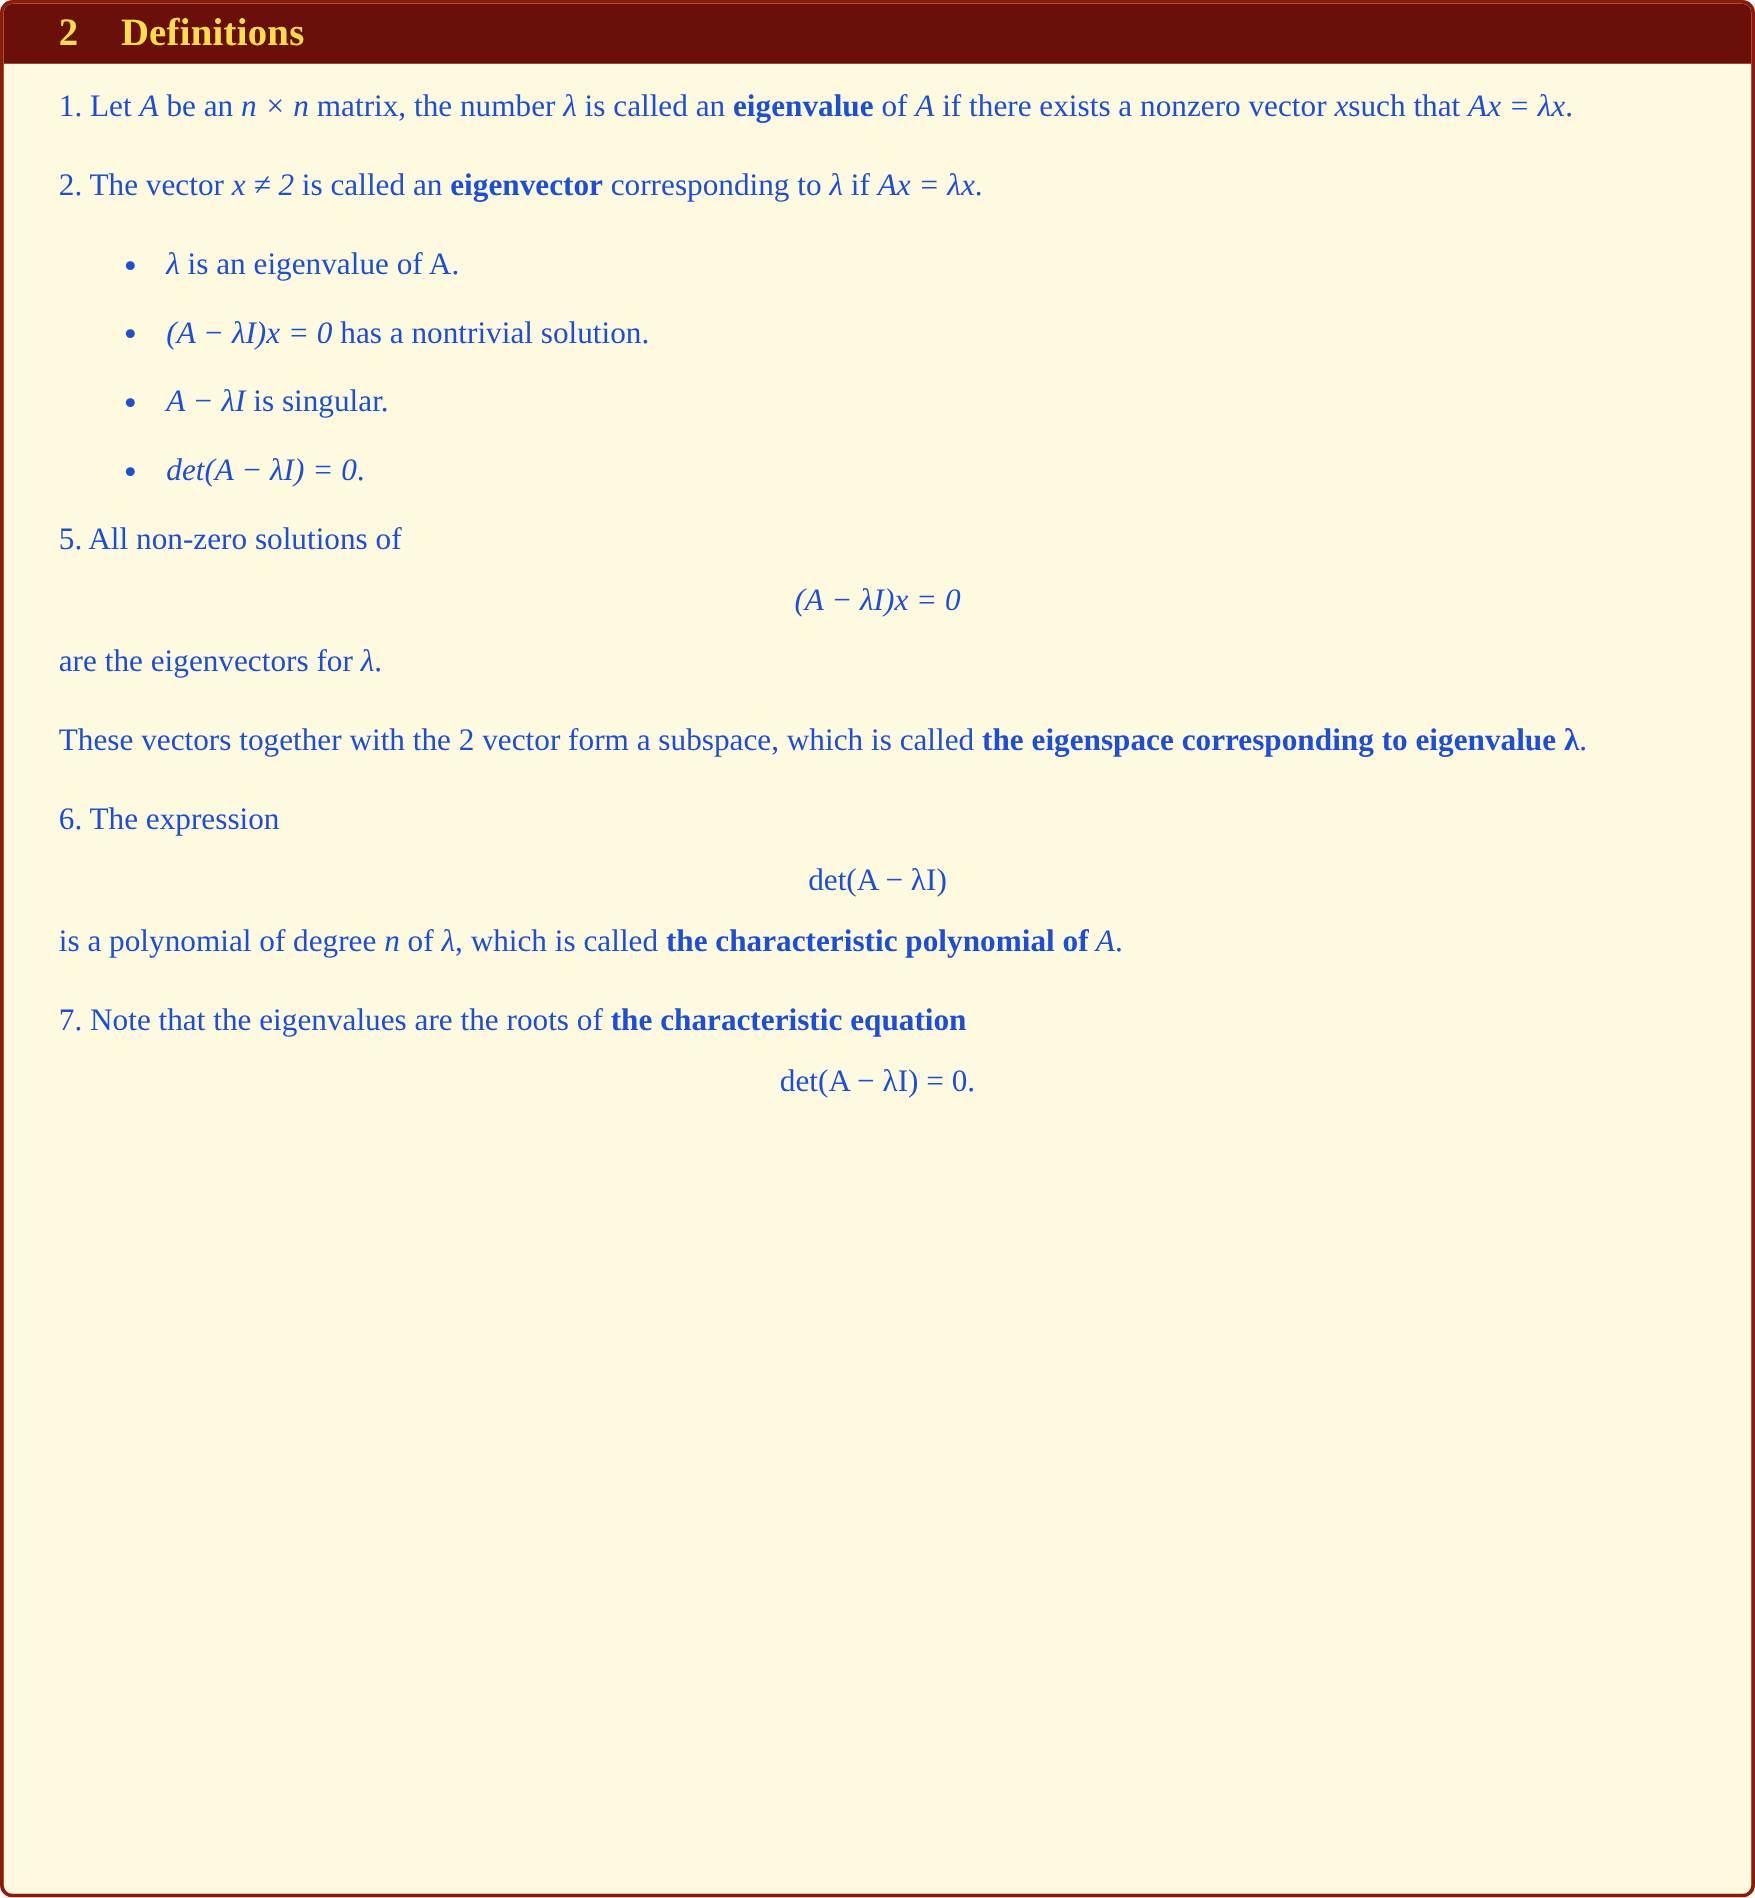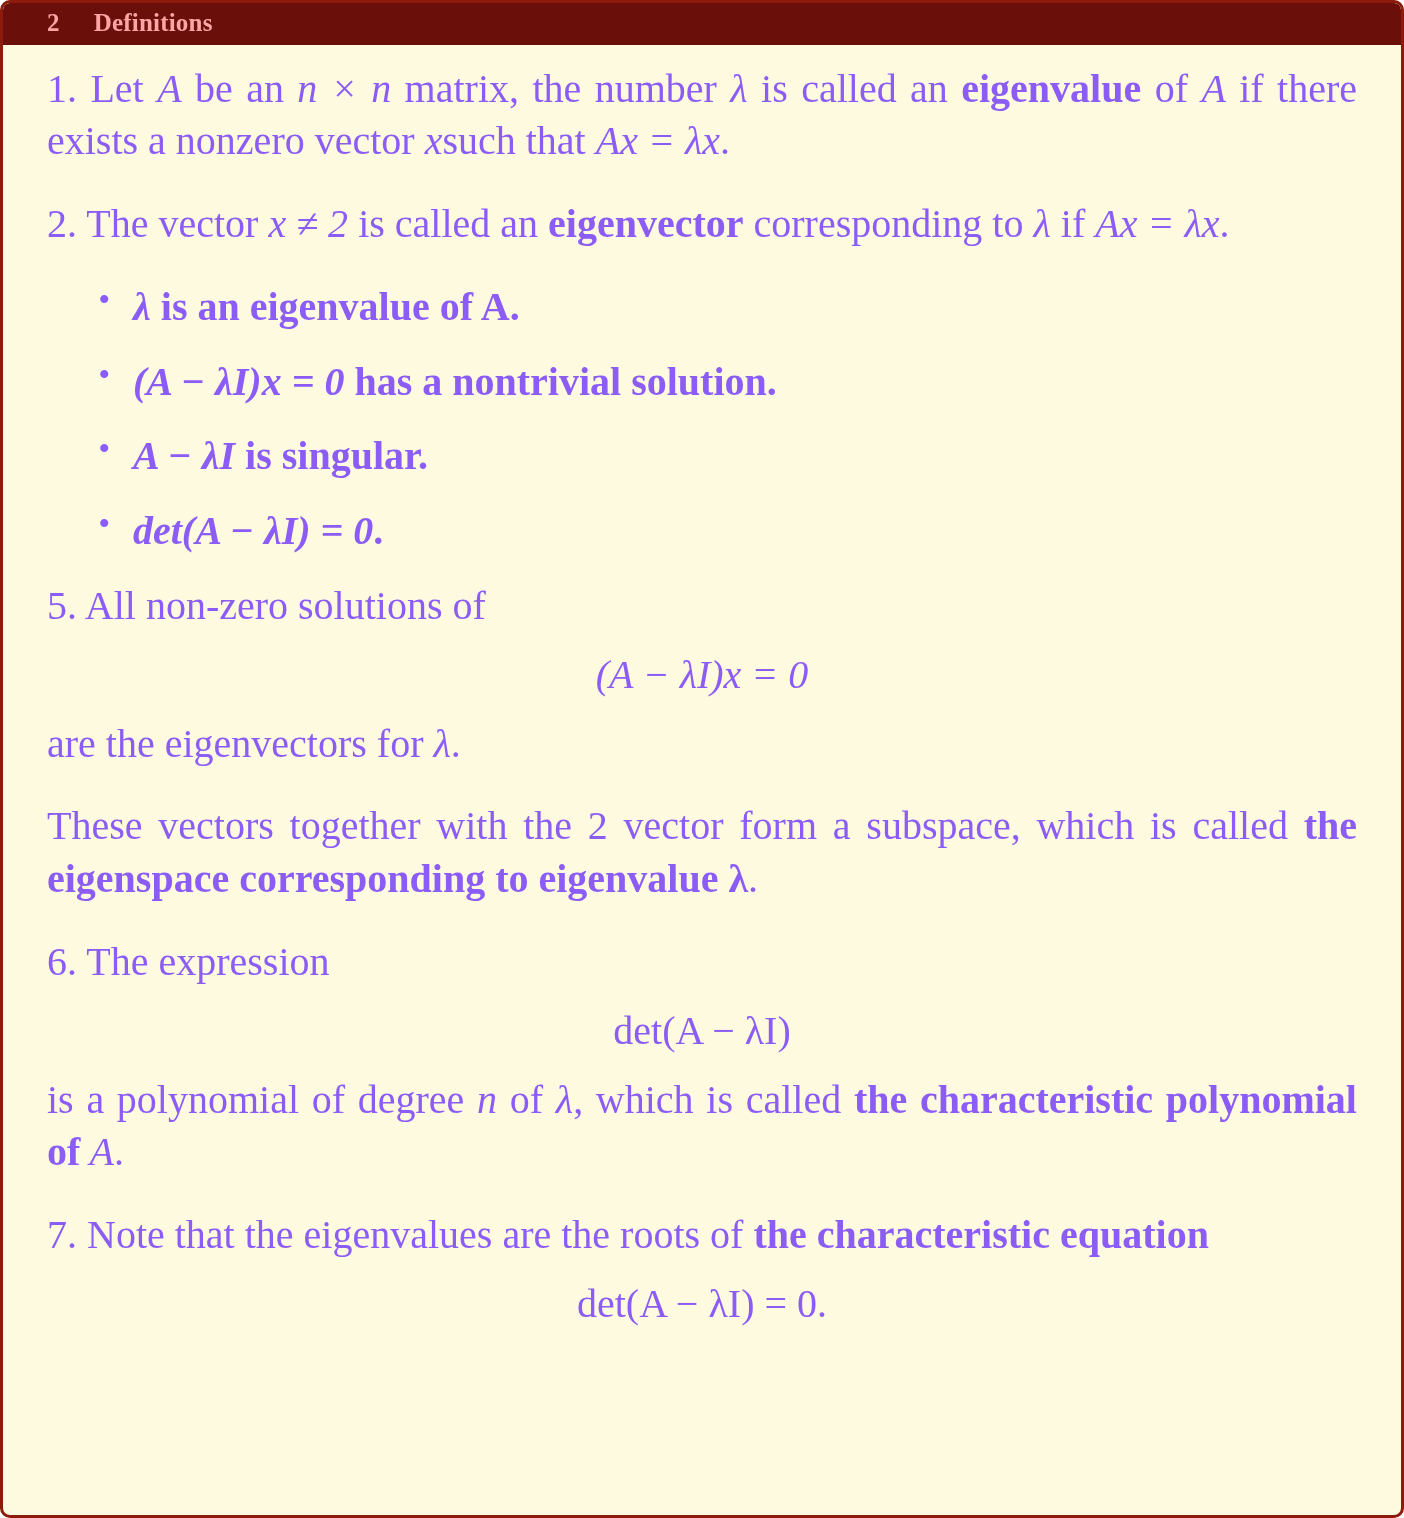--- a/index.html
+++ b/index.html
@@ -17,56 +17,55 @@
     width: 1404px;
     height: 1518px;
     box-sizing: border-box;
     background: #fdfadf;
     border: 3px solid #8c1b0b;
     border-radius: 10px;
     overflow: hidden;
   }
   .section-header {
     background: #6b0f0a;
-    color: #fca5a5;
+    color: #fde047;
     font-weight: bold;
-    font-size: 25px;
+    font-size: 31px;
     padding: 6px 0 8px 44px;
     letter-spacing: 0.2px;
     line-height: 1.1;
     border-top-left-radius: 6px;
     border-top-right-radius: 6px;
   }
   .section-header .num {
     margin-right: 34px;
   }
   .content {
     padding: 18px 44px 0 44px;
-    color: #8b5cf6;
-    font-size: 40px;
+    color: #1d4ed8;
+    font-size: 25px;
     line-height: 1.32;
   }
   .para {
     margin: 0 0 30px 0;
     text-align: justify;
     text-justify: inter-word;
   }
   .para.tight {
     margin-bottom: 16px;
   }
   .bullets {
     list-style: none;
     margin: 6px 0 10px 0;
     padding: 0 0 0 52px;
   }
   .bullets li {
     margin: 0 0 22px 0;
     position: relative;
     padding-left: 34px;
-    font-weight: bold;
   }
   .bullets li:before {
     content: "\2022";
     position: absolute;
     left: 0;
     top: -2px;
     font-size: 30px;
   }
   .display {
     text-align: center;

